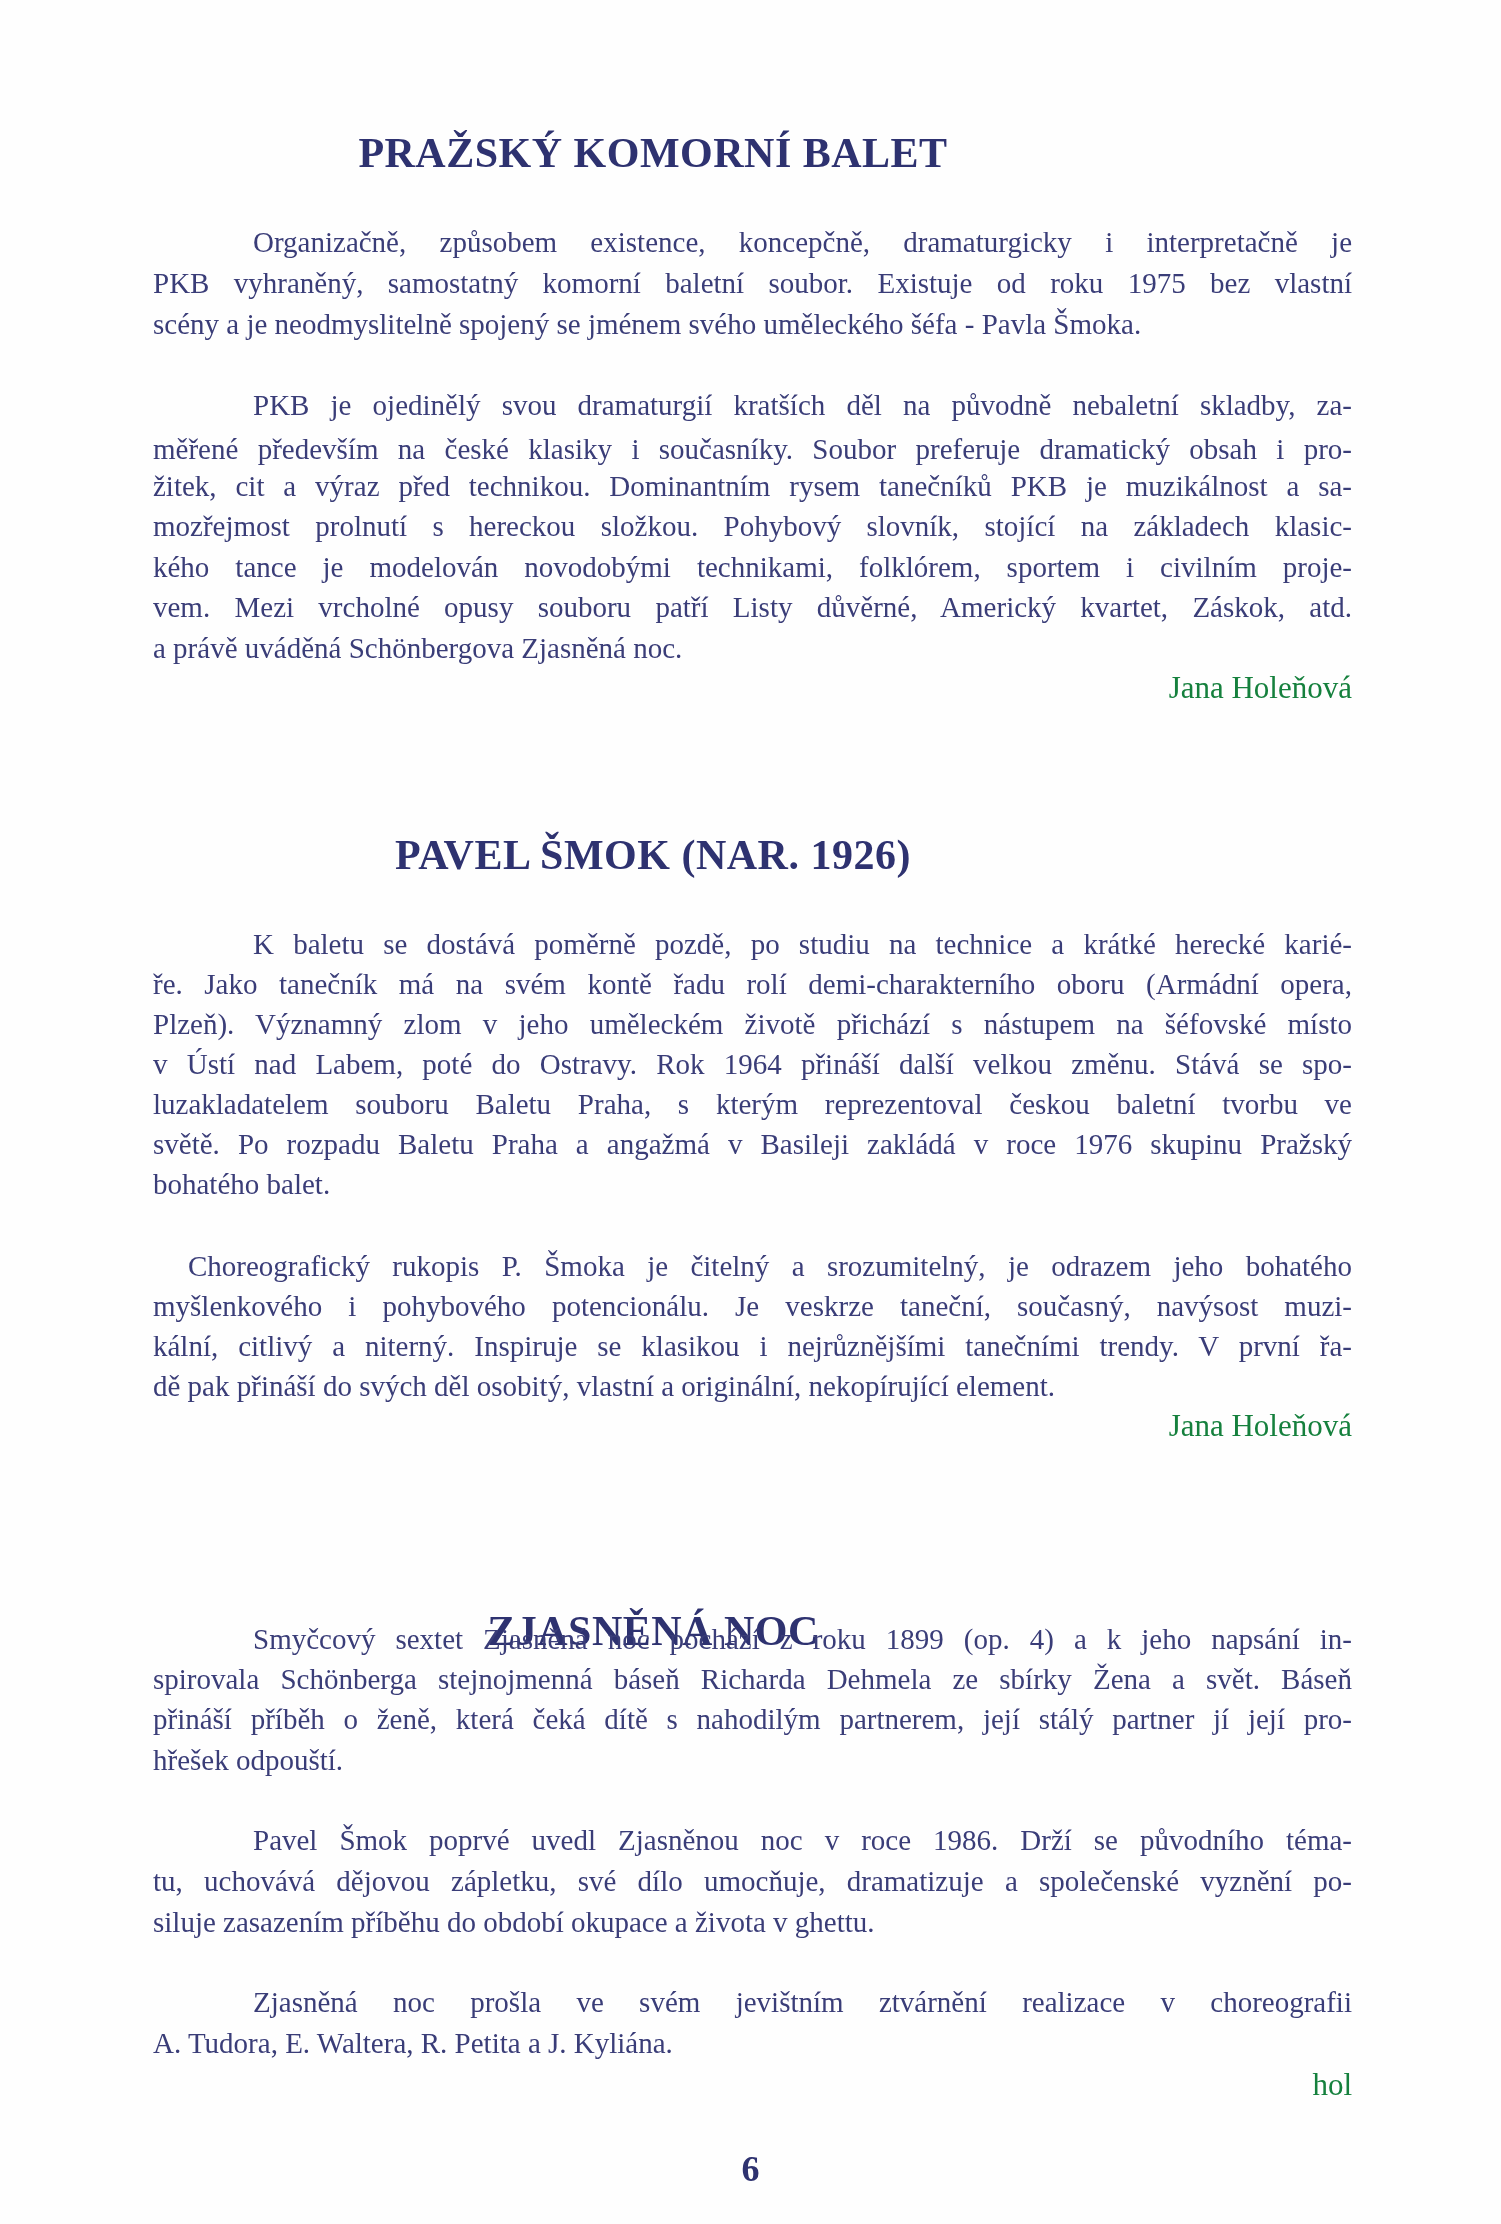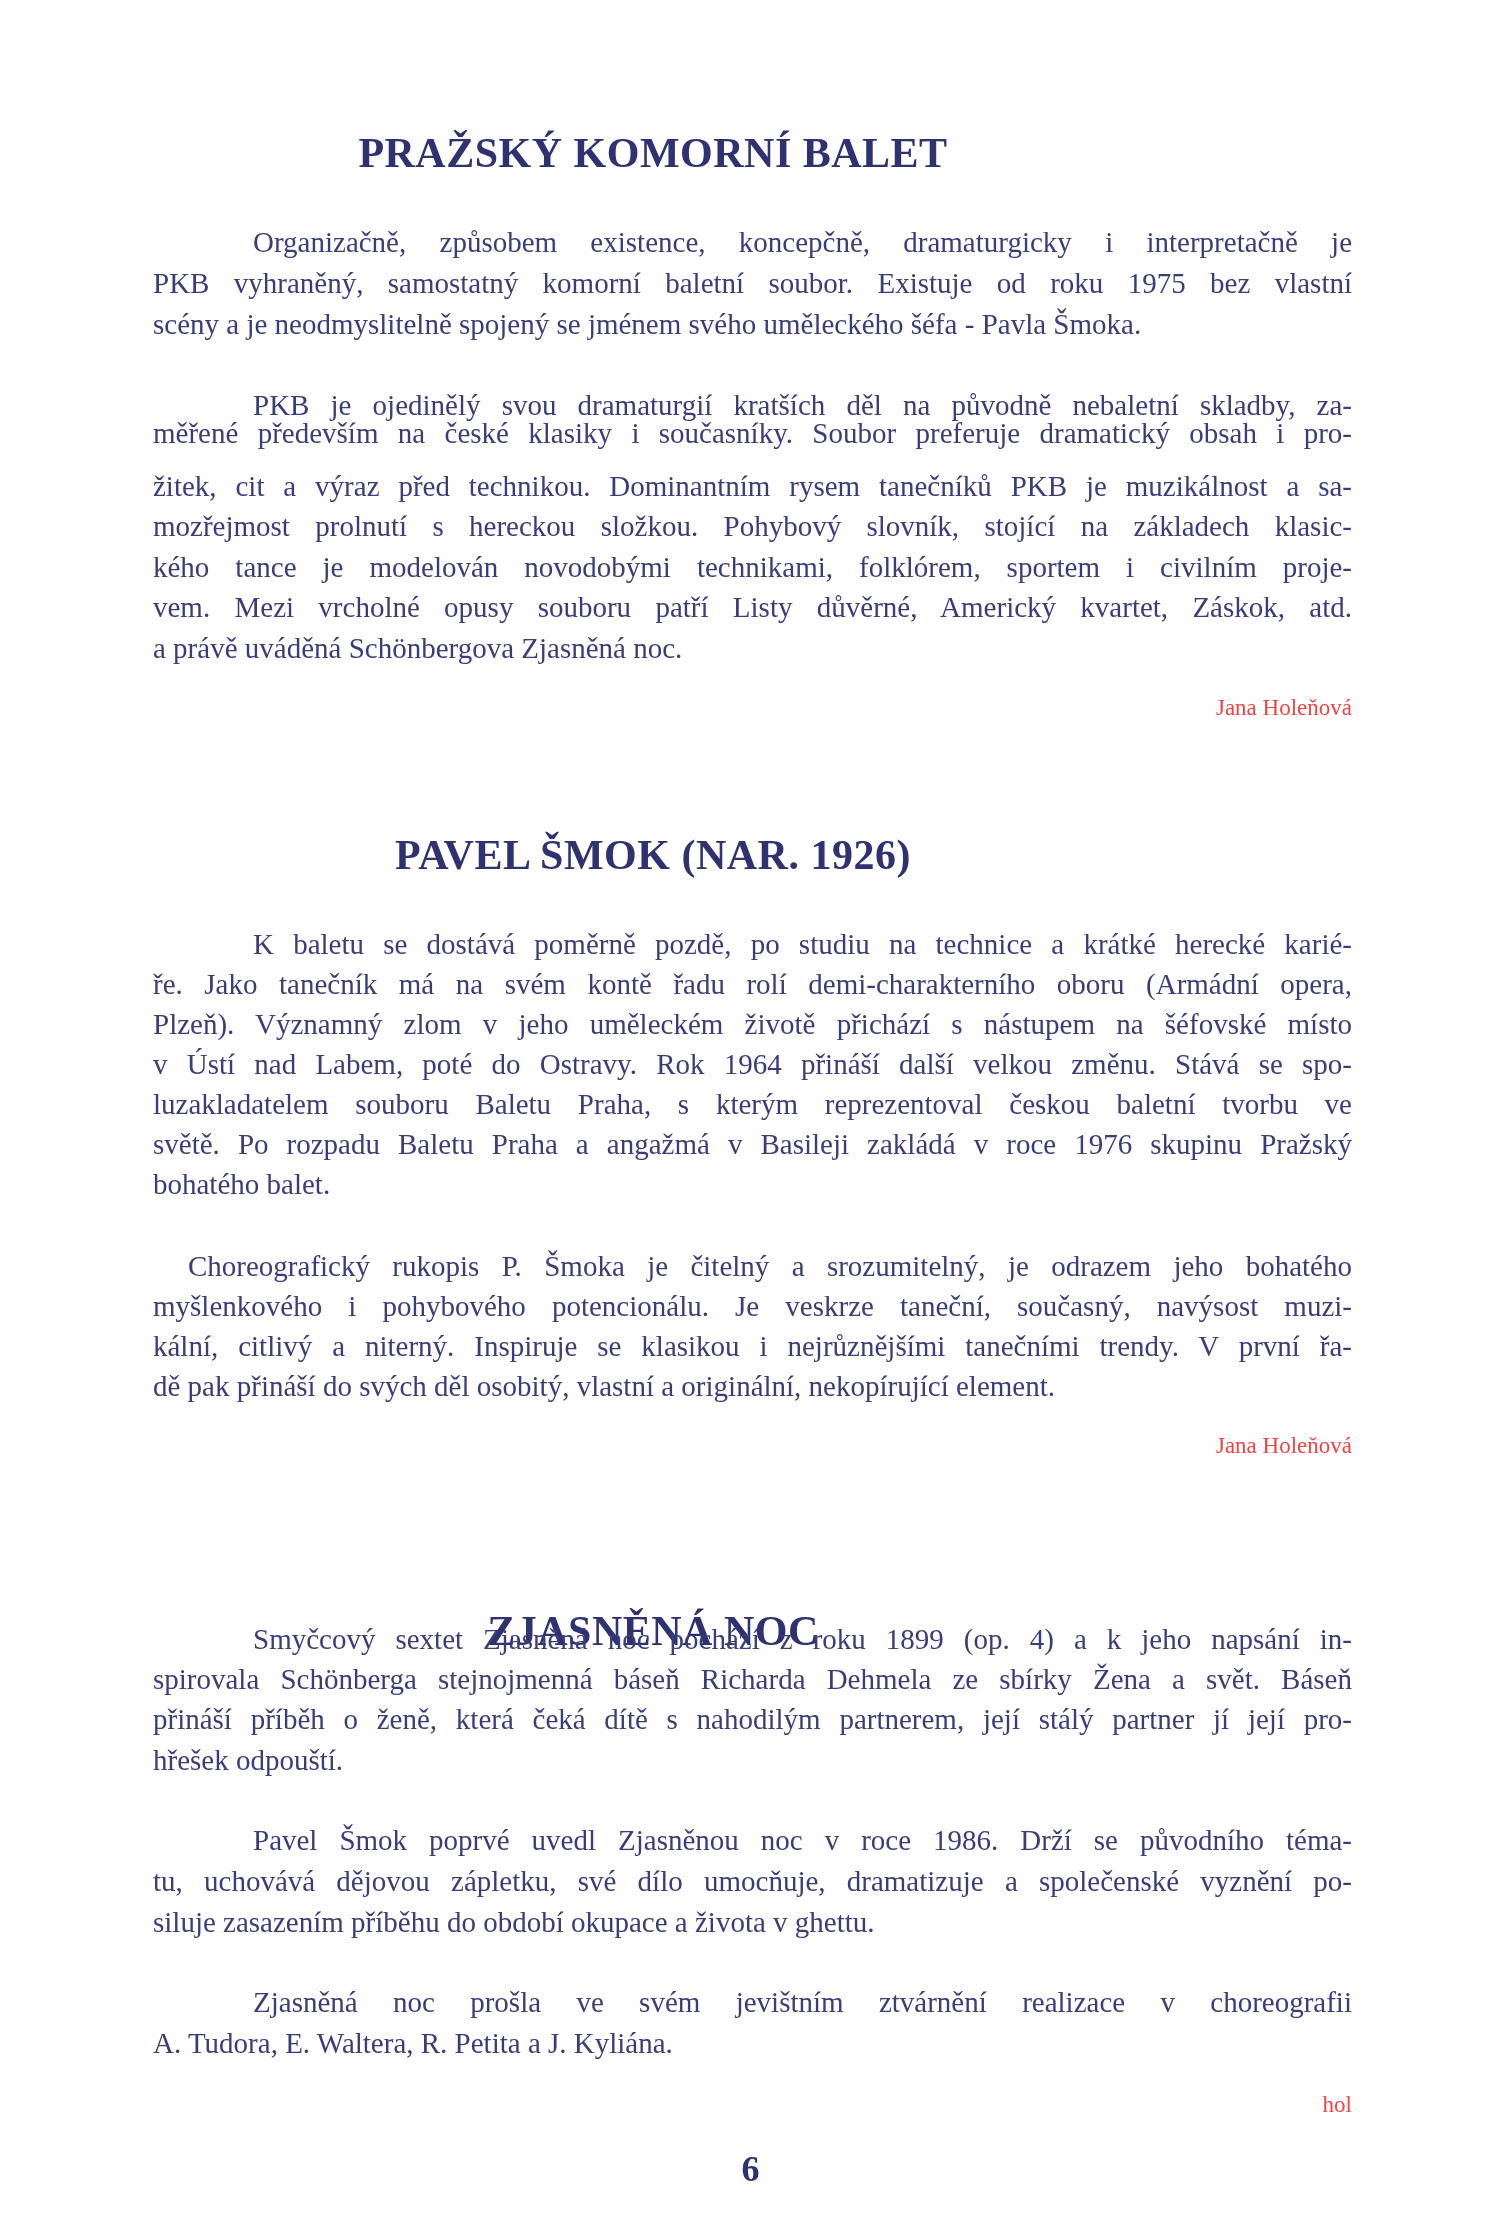--- a/index.html
+++ b/index.html
@@ -16,21 +16,21 @@
       font-family: "Liberation Serif", "DejaVu Serif", serif;
       font-size: 29px; line-height: 40px; color: #3a3d78;
       text-align: justify; text-align-last: justify; white-space: nowrap;
     }
     .line.last { text-align-last: left; }
     .line.indent { left: 253px; width: 1099px; font-family: Liberation Serif, serif; }
     .line.indent-sm { left: 188px; width: 1164px; }
     .sig {
       position: absolute; right: 149px;
       font-family: "Liberation Serif", "DejaVu Serif", serif;
-      font-size: 23px; line-height: 40px; color: #ef4444; text-align: right; margin-top: 20px;
+      font-size: 31px; line-height: 40px; color: #15803d; text-align: right;
     }
     .pagenum {
       position: absolute; left: 0; width: 1501px; text-align: center;
       font-family: "Liberation Serif", "DejaVu Serif", serif;
       font-weight: bold; font-size: 36px; line-height: 40px; color: #2e3270;
     }
   </style>
 </head>
 <body>
 
@@ -39,21 +39,21 @@
   <div class="heading" style="top:128px">PRAŽSKÝ KOMORNÍ BALET</div>
 
   <div>
     <div class="line indent" style="top:222px">Organizačně, způsobem existence, koncepčně, dramaturgicky i interpretačně je</div>
     <div class="line" style="top:263px">PKB vyhraněný, samostatný komorní baletní soubor. Existuje od roku 1975 bez vlastní</div>
     <div class="line last" style="top:304px">scény a je neodmyslitelně spojený se jménem svého uměleckého šéfa - Pavla Šmoka.</div>
   </div>
 
   <div>
     <div class="line indent" style="top:385px">PKB je ojedinělý svou dramaturgií kratších děl na původně nebaletní skladby, za-</div>
-    <div class="line" style="top:413px">měřené především na české klasiky i současníky. Soubor preferuje dramatický obsah i pro-</div>
+    <div class="line" style="top:429px">měřené především na české klasiky i současníky. Soubor preferuje dramatický obsah i pro-</div>
     <div class="line" style="top:466px">žitek, cit a výraz před technikou. Dominantním rysem tanečníků PKB je muzikálnost a sa-</div>
     <div class="line" style="top:506px">mozřejmost prolnutí s hereckou složkou. Pohybový slovník, stojící na základech klasic-</div>
     <div class="line" style="top:547px">kého tance je modelován novodobými technikami, folklórem, sportem i civilním proje-</div>
     <div class="line" style="top:587px">vem. Mezi vrcholné opusy souboru patří Listy důvěrné, Americký kvartet, Záskok, atd.</div>
     <div class="line last" style="top:628px">a právě uváděná Schönbergova Zjasněná noc.</div>
   </div>
 
   <div class="sig" style="top:668px">Jana Holeňová</div>
 
   <div class="heading" style="top:830px">PAVEL ŠMOK (NAR. 1926)</div>

